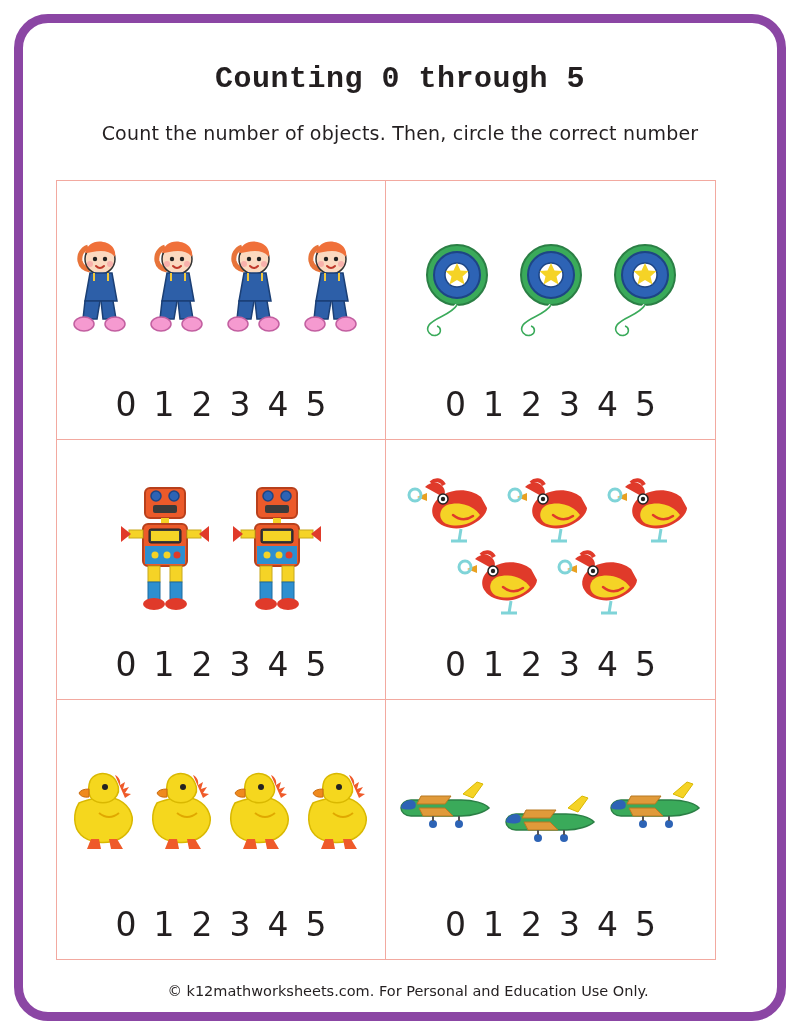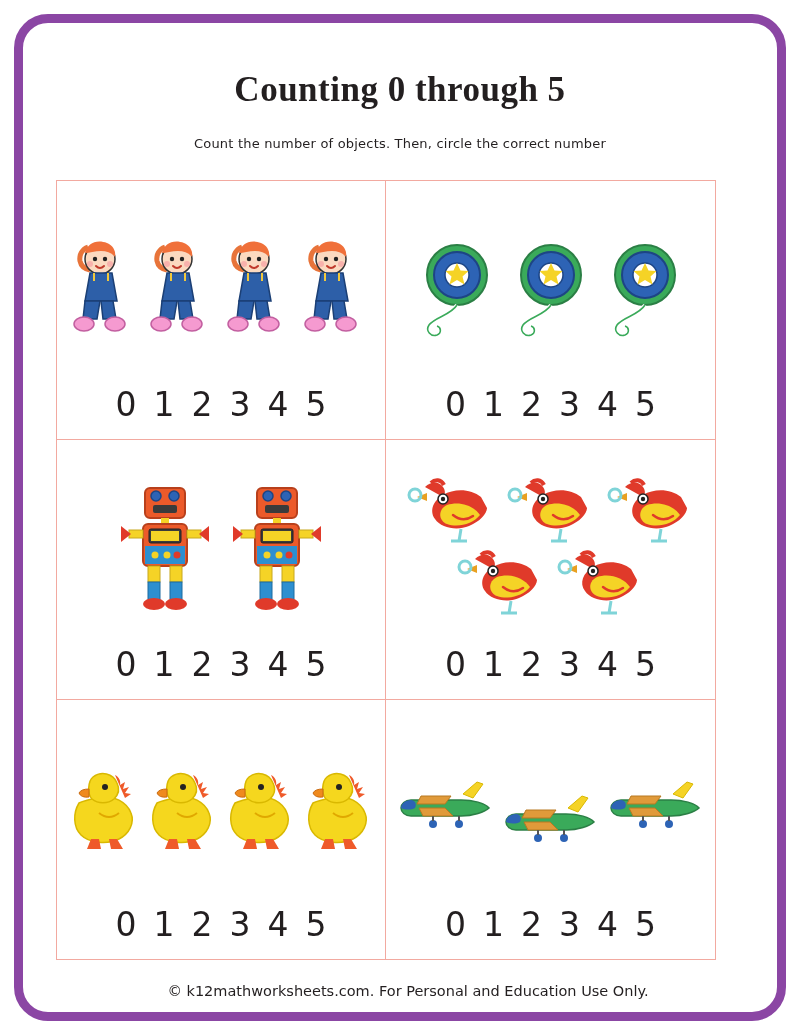--- a/index.html
+++ b/index.html
@@ -33,30 +33,30 @@
   }
   .inner {
     position: absolute;
     left: 38px;
     top: 38px;
     right: 38px;
     bottom: 30px;
   }
   .title {
     text-align: center;
-    font-family: Liberation Serif, serif;
-    font-size: 35px;
+    font-family: Liberation Mono, monospace;
+    font-size: 30px;
     font-weight: 700;
     color: #231f20;
     letter-spacing: 0.5px;
-    margin-top: 32px;
+    margin-top: 24px;
   }
   .subtitle {
     text-align: center;
-    font-size: 13px;
+    font-size: 19px;
     color: #231f20;
     margin-top: 26px;
     letter-spacing: 0.2px;
   }
   .grid {
     position: absolute;
     left: 18px;
     top: 142px;
     width: 660px;
     height: 780px;

